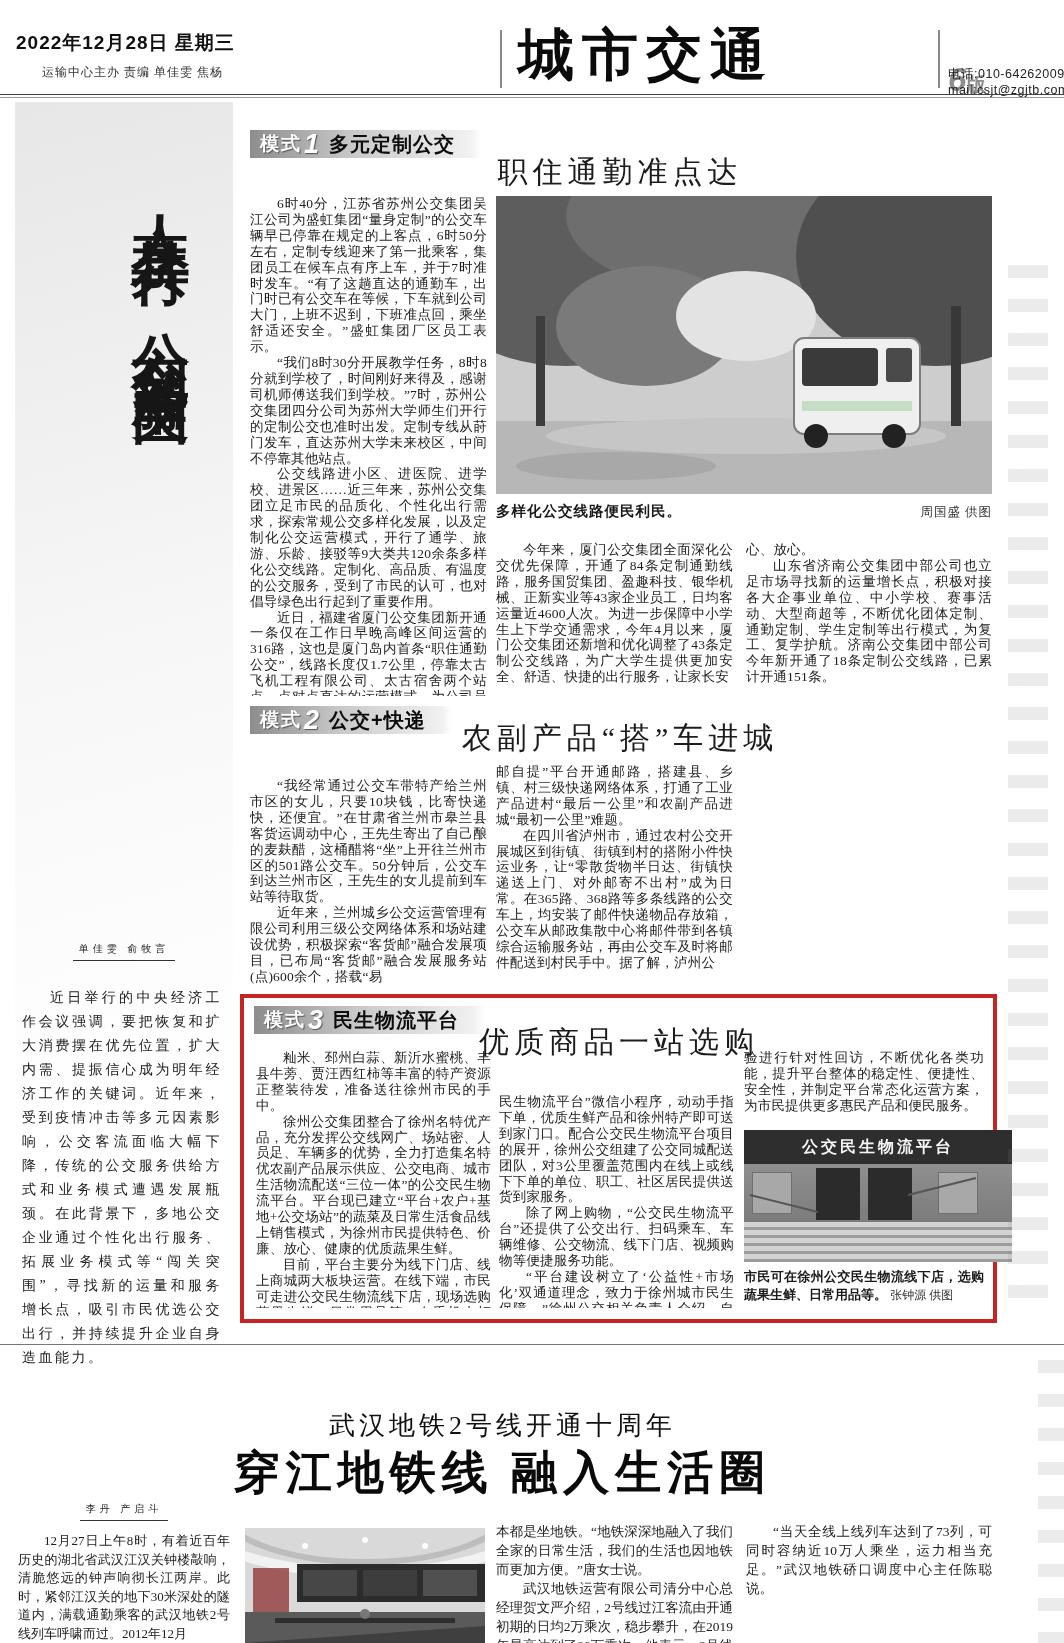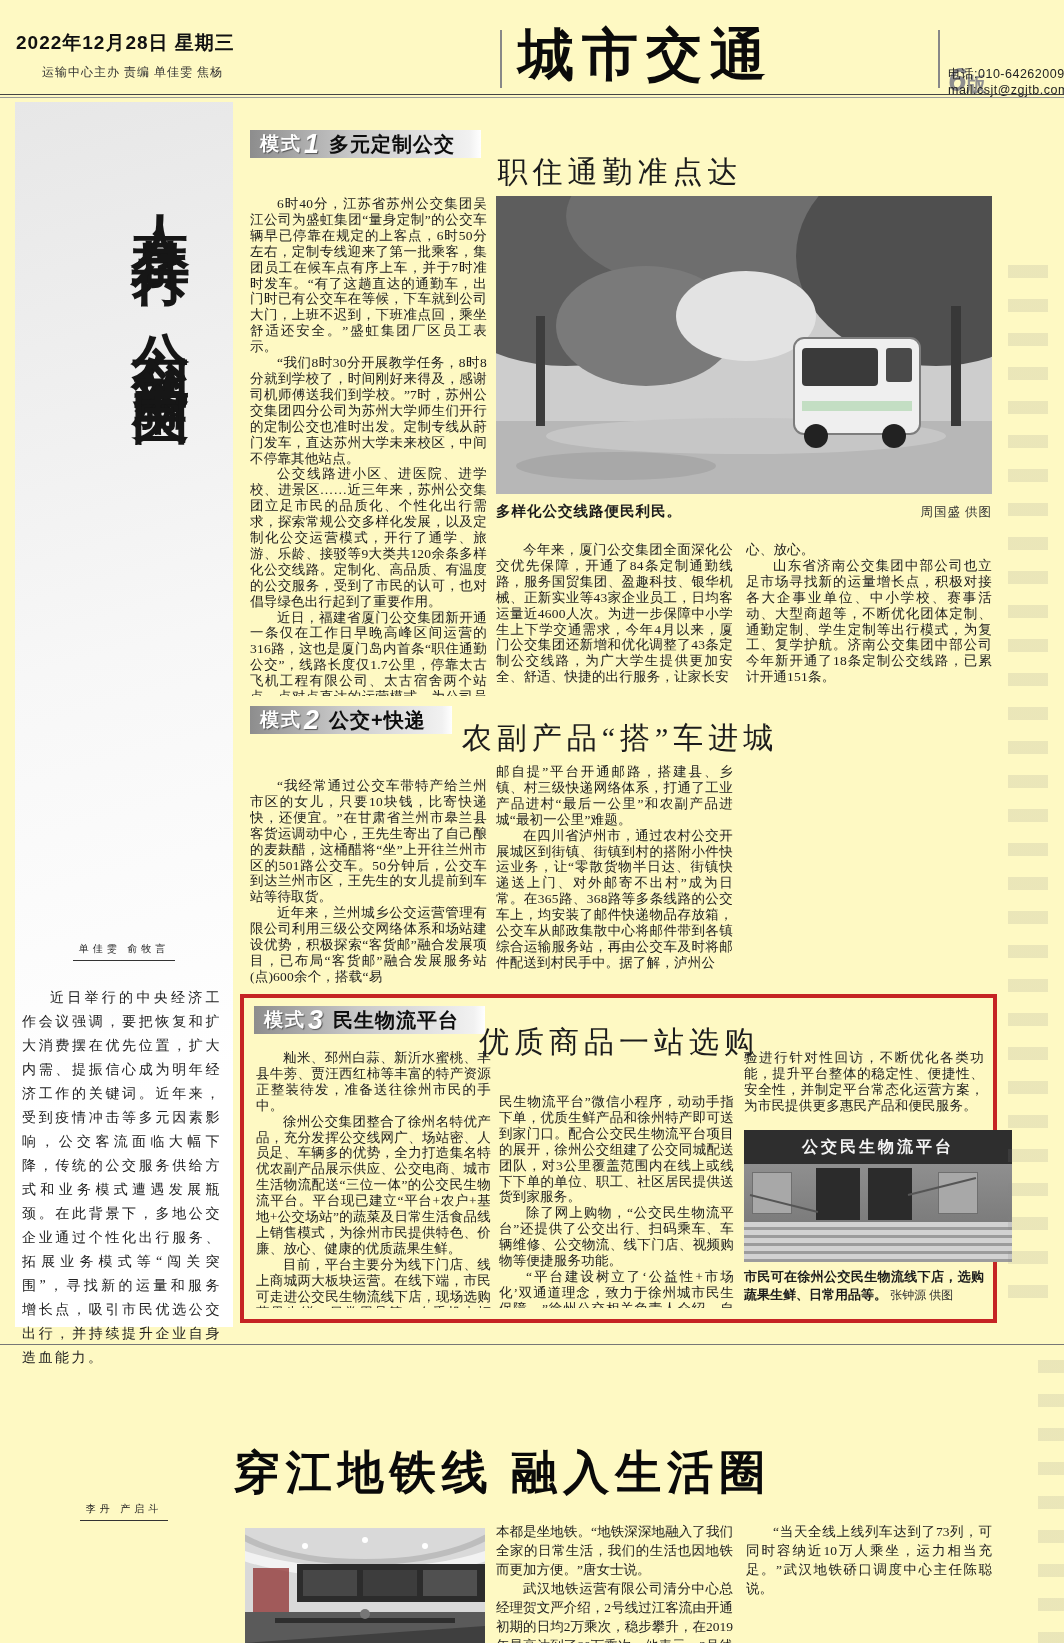--- a/index.html
+++ b/index.html
@@ -1,16 +1,16 @@
 <!DOCTYPE html>
 <html><head>
 <meta charset="utf-8">
 <style>
   html,body{margin:0;padding:0;background:#e8e8e8;}
-  .page{position:relative;width:1064px;height:1643px;margin:0 auto;background:#fef9c3;overflow:hidden;
+  .page{position:relative;width:1064px;height:1643px;margin:0 auto;background:#ffffff;overflow:hidden;
         font-family:"Liberation Serif","DejaVu Serif",serif;color:#1a1a1a;}
   .abs{position:absolute;}
   
   .date-line{font-family:"Liberation Sans","DejaVu Sans",sans-serif;font-weight:bold;font-size:19px;letter-spacing:1px;color:#111;}
   .sub-line{font-size:12px;color:#333;letter-spacing:1px;}
   .masthead{font-weight:900;font-size:56px;letter-spacing:8px;color:#0b0b0b;font-family:"Liberation Serif","DejaVu Serif",serif;}
   .vrule{background:#888;width:2px;}
   .page-num{color:#8f8f8f;font-family:"Liberation Sans","DejaVu Sans",sans-serif;font-weight:bold;}
   .page-num .n{font-size:33px;font-style:italic;}
   .page-num .b{font-size:20px;}
@@ -185,25 +185,29 @@
     </div>
     <div class="steps"></div>
   </div>
   <div class="abs sm-caption" style="left:744px;top:1268px;width:240px;">
     <span>市民可在徐州公交民生物流线下店，选购蔬果生鲜、日常用品等。</span>
     <span class="sm-credit">张钟源 供图</span>
   </div>
 
   <div class="abs hline" style="top:1344px;background:#777;"></div>
 
+  <div class="abs kicker" style="left:15px;top:1408px;width:975px;">武汉地铁2号线开通十周年</div>
   <div class="abs b-headline" style="left:15px;top:1442px;width:975px;">穿江地铁线  融入生活圈</div>
   <div class="abs byline-wrap" style="left:15px;top:1498px;width:218px;">
     <span class="byline">李丹 产启斗</span>
   </div>
 
+  <div class="abs bcol" style="left:18px;top:1532px;width:212px;height:111px;font-size:13px;line-height:18.5px;">
+    <p>12月27日上午8时，有着近百年历史的湖北省武汉江汉关钟楼敲响，清脆悠远的钟声响彻长江两岸。此时，紧邻江汉关的地下30米深处的隧道内，满载通勤乘客的武汉地铁2号线列车呼啸而过。2012年12月</p>
+  </div>
 
   <div class="abs photo" style="left:245px;top:1528px;width:240px;height:115px;">
     <svg width="240" height="115" viewBox="0 0 240 115" preserveAspectRatio="none">
       <rect width="240" height="115" fill="#d9d9d9"></rect>
       <ellipse cx="120" cy="-30" rx="190" ry="75" fill="none" stroke="#f2f2f2" stroke-width="10"></ellipse>
       <ellipse cx="120" cy="-26" rx="150" ry="60" fill="none" stroke="#bdbdbd" stroke-width="6"></ellipse>
       <circle cx="60" cy="18" r="3" fill="#fff"></circle>
         <circle cx="120" cy="12" r="3" fill="#fff"></circle>
         <circle cx="180" cy="18" r="3" fill="#fff"></circle>
       <rect x="52" y="36" width="188" height="38" fill="#2c2c2c"></rect>

